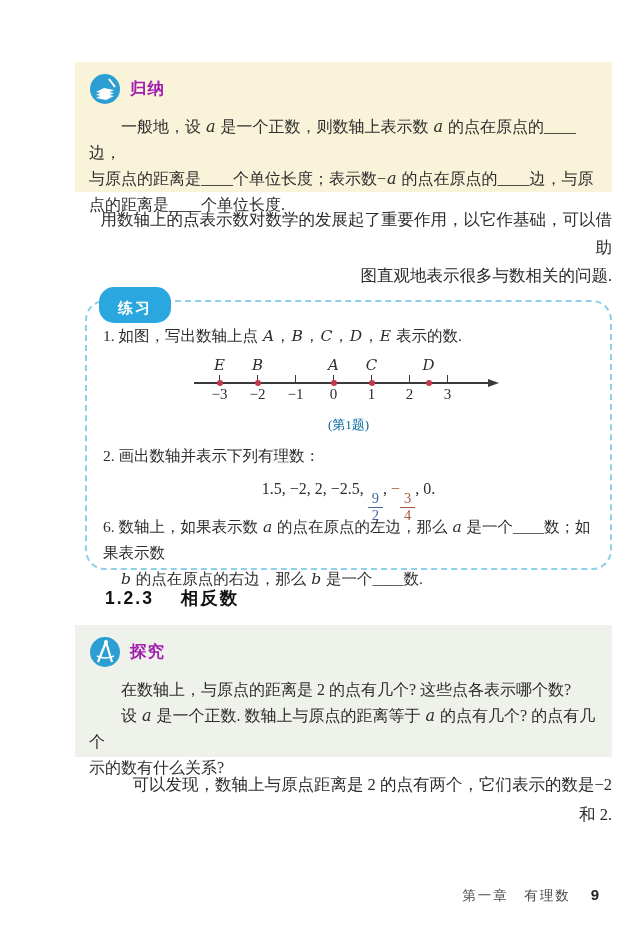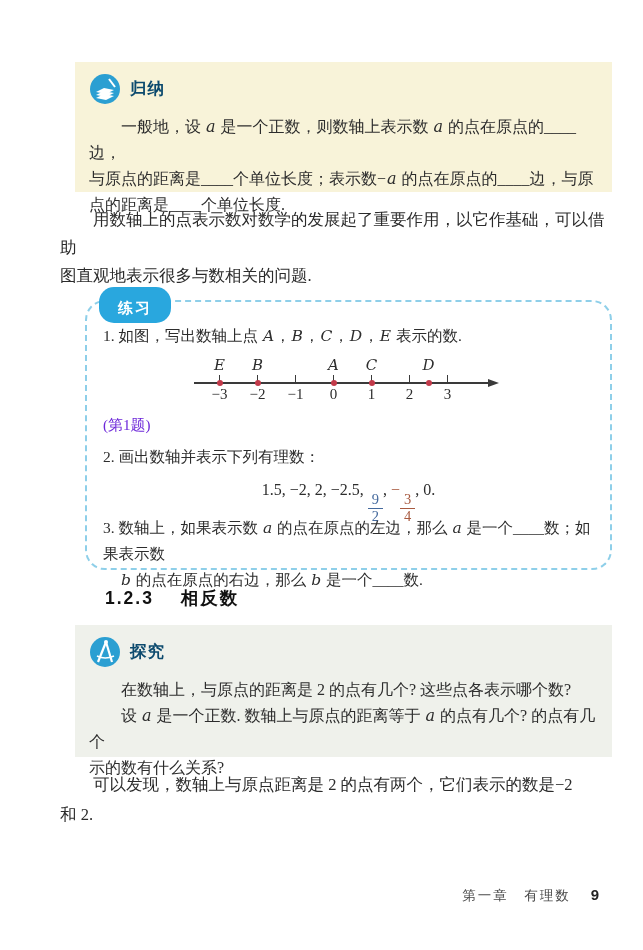--- a/index.html
+++ b/index.html
@@ -8,42 +8,42 @@
     font-family:"Liberation Serif","DejaVu Serif",serif; color:#2d2d2d;
     overflow:hidden;
   }
   
   .callout { position:absolute; box-sizing:border-box; padding:10px 16px 8px 14px; }
   .box-guina { left:75px; top:62px; width:537px; height:130px; background:#f8f3d9; }
   .box-tanjiu { left:75px; top:625px; width:537px; height:132px; background:#eff1eb; }
   .callout-head { display:flex; align-items:center; gap:9px; height:34px; }
   .callout-title {
     font-family:"Liberation Sans","DejaVu Sans",sans-serif; font-weight:bold;
-    font-size:16.5px; color:#0c4a6e; letter-spacing:1px;
+    font-size:16.5px; color:#a21caf; letter-spacing:1px;
   }
   .callout-body { margin-top:8px; font-size:16px; line-height:26px; color:#2d2d2d; }
   .indent { text-indent:2em; }
   .icon-circle { width:32px; height:32px; flex:0 0 32px; }
   
-  .para { position:absolute; left:60px; width:552px; font-size:16.5px; line-height:28px; color:#2b2b2b; }
+  .para { position:absolute; left:60px; width:552px; font-size:16.5px; line-height:28px; color:#2b2b2b;text-align:right; }
   .para-1 { top:206px; }
   .para-2 { top:770px; line-height:30px; }
   
   .box-lianxi {
     position:absolute; left:85px; top:300px; width:527px; height:270px; box-sizing:border-box;
     border:2px dashed #8ecfe9; border-radius:20px; padding:22px 16px 0 16px; background:#ffffff;
   }
   .lianxi-badge {
     position:absolute; top:-15px; left:12px; background:#29a7de; color:#ffffff;
     font-family:"Liberation Sans","DejaVu Sans",sans-serif; font-weight:bold;
     font-size:15px; letter-spacing:2px; padding:12px 19px 5px 19px; border-radius:15px;
   }
   .ex-item { font-size:15.5px; line-height:24px; color:#2d2d2d; }
   .ex-item .hang { display:block; padding-left:17px; }
-  .ex-caption { font-size:15px; margin-top:4px; color:#6d28d9; }
+  .ex-caption { text-align:center; font-size:13px; margin-top:4px; color:#0369a1; }
   .math-line { text-align:center; margin-top:4px; font-size:16px; height:34px; line-height:34px; color:#2d2d2d; }
   .ex2 { margin-top:10px; }
   .ex3 { margin-top:8px; line-height:26px; }
   .var { font-style:italic; font-family:"DejaVu Serif","Liberation Serif",serif; padding:0 1px; }
   
   .frac { display:inline-flex; flex-direction:column; vertical-align:-9px; text-align:center; line-height:1.08; font-size:14.5px; }
   .frac .num { border-bottom:1.3px solid currentColor; padding:0 4px 0 4px; display:block; }
   .frac .den { display:block; }
   .frac-blue { color:#44699d; }
   .frac-red { color:#a85a40; }
@@ -137,21 +137,21 @@
       <span>1.5, −2, 2, −2.5, </span><span class="frac frac-blue">
           <span class="num">9</span>
           <span class="den">2</span>
         </span><span>, </span><span class="frac-red">−</span><span class="frac frac-red">
           <span class="num">3</span>
           <span class="den">4</span>
         </span><span>, </span><span>0.</span>
     </div>
 
     <div class="ex-item ex3">
-      <span><span>3. 数轴上，如果表示数 </span><span class="var">a</span><span> 的点在原点的左边，那么 </span><span class="var">a</span><span> 是一个____数；如果表示数</span></span>
+      <span><span>6. 数轴上，如果表示数 </span><span class="var">a</span><span> 的点在原点的左边，那么 </span><span class="var">a</span><span> 是一个____数；如果表示数</span></span>
       <span class="hang"><span class="var">b</span><span> 的点在原点的右边，那么 </span><span class="var">b</span><span> 是一个____数.</span></span>
     </div>
   </div>
 
   <div class="section-heading">
     <span class="num">1.2.3</span>
     <span class="ttl">相反数</span>
   </div>
 
   <div class="callout box-tanjiu">

